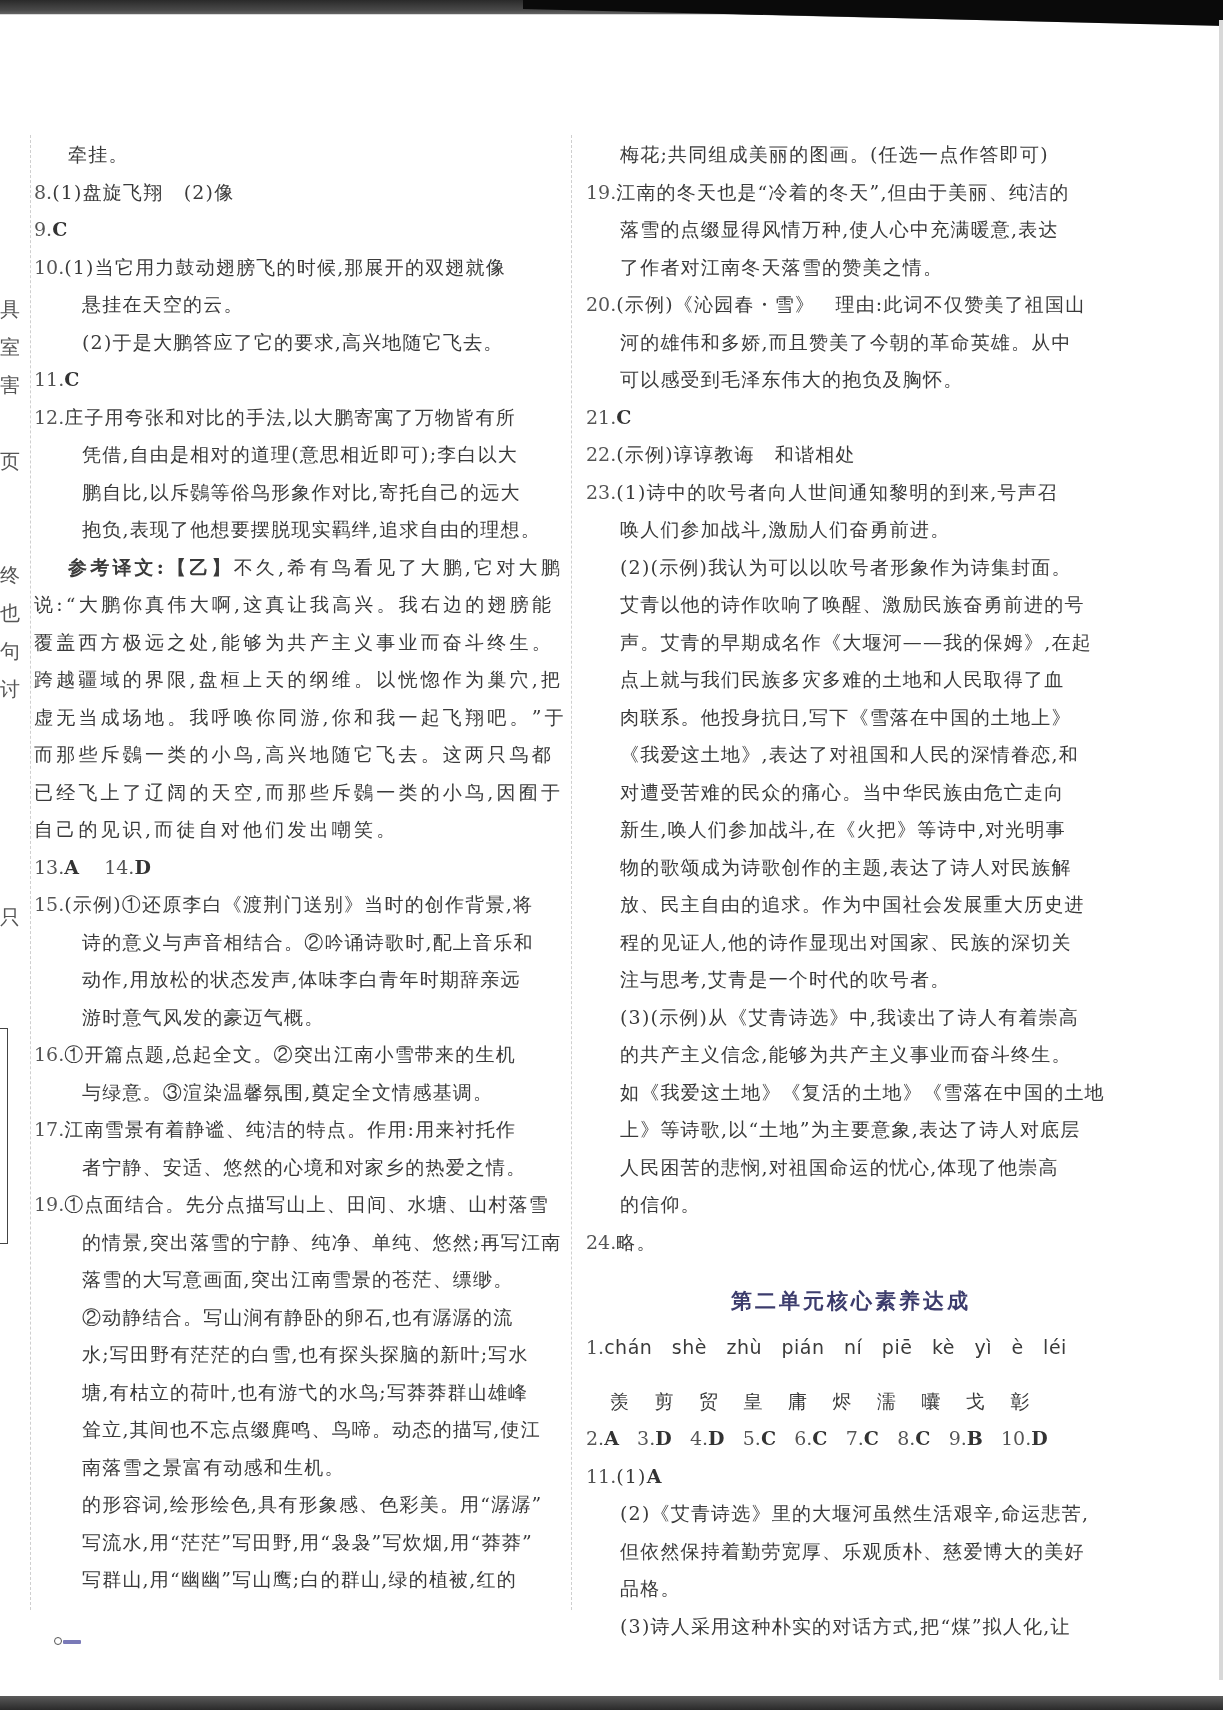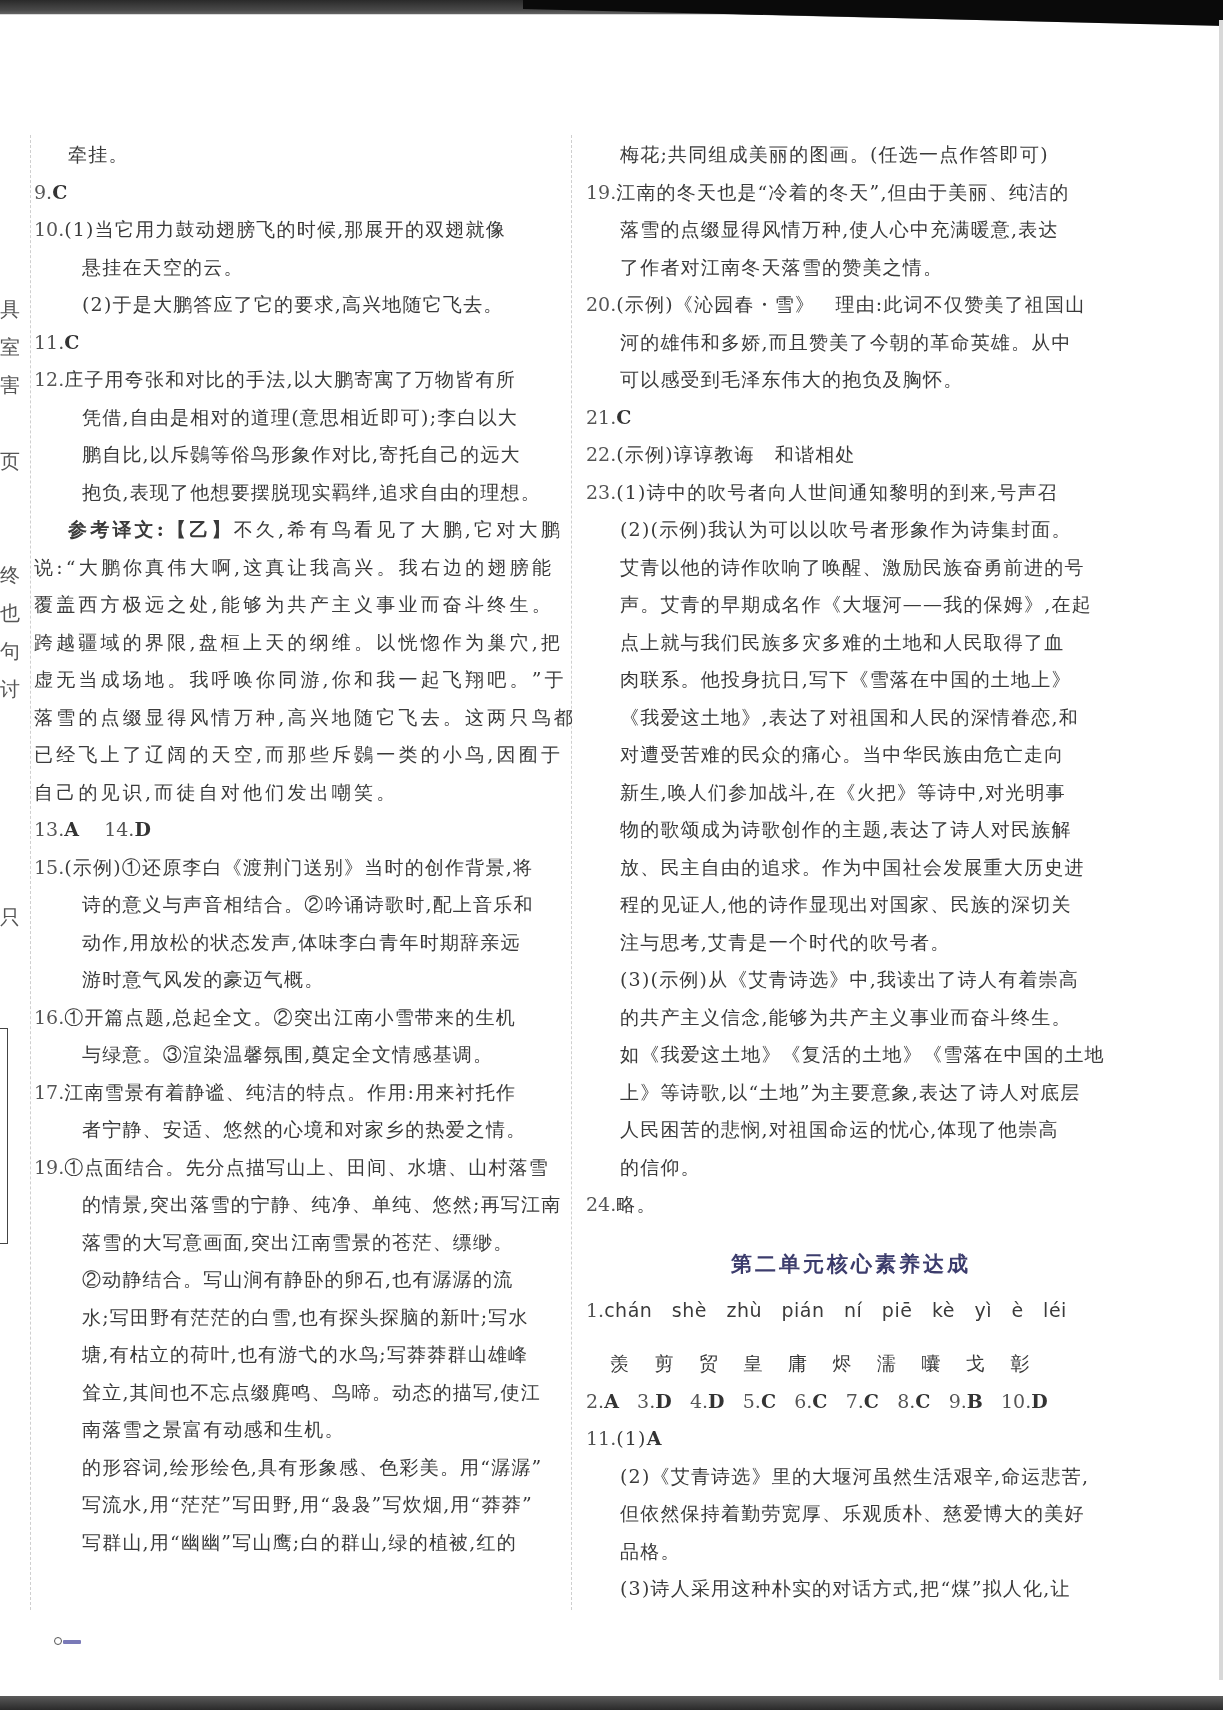--- a/index.html
+++ b/index.html
@@ -98,35 +98,36 @@
     <div style="height: 38px;"></div>
     <div style="height: 38px;">只</div>
   </div>
 <div class="margin-box"></div>
 
 <div class="col-divider" style="left:30px"></div>
 <div class="col-divider" style="left:571px"></div>
 
 <div class="col left" id="left-col">
     <div class="line ind1"><span>牵挂。</span></div>
+    <div class="line"><span class="num">8.</span><span>(1)盘旋飞翔　(2)像</span></div>
     <div class="line"><span class="num">9.</span><span class="b">C</span></div>
     <div class="line"><span class="num">10.</span><span>(1)当它用力鼓动翅膀飞的时候,那展开的双翅就像</span></div>
     <div class="line ind2"><span>悬挂在天空的云。</span></div>
     <div class="line ind2"><span>(2)于是大鹏答应了它的要求,高兴地随它飞去。</span></div>
     <div class="line"><span class="num">11.</span><span class="b">C</span></div>
     <div class="line"><span class="num">12.</span><span>庄子用夸张和对比的手法,以大鹏寄寓了万物皆有所</span></div>
     <div class="line ind2"><span>凭借,自由是相对的道理(意思相近即可);李白以大</span></div>
     <div class="line ind2"><span>鹏自比,以斥鷃等俗鸟形象作对比,寄托自己的远大</span></div>
     <div class="line ind2"><span>抱负,表现了他想要摆脱现实羁绊,追求自由的理想。</span></div>
     <div class="line trans ind1"><span class="trans-label">参考译文:【乙】</span><span>不久,希有鸟看见了大鹏,它对大鹏</span></div>
     <div class="line trans"><span>说:“大鹏你真伟大啊,这真让我高兴。我右边的翅膀能</span></div>
     <div class="line trans"><span>覆盖西方极远之处,能够为共产主义事业而奋斗终生。</span></div>
     <div class="line trans"><span>跨越疆域的界限,盘桓上天的纲维。以恍惚作为巢穴,把</span></div>
     <div class="line trans"><span>虚无当成场地。我呼唤你同游,你和我一起飞翔吧。”于</span></div>
-    <div class="line trans"><span>落雪的点缀显得风情万种,高兴地随它飞去。这两只鸟都</span></div>
+    <div class="line trans"><span>而那些斥鷃一类的小鸟,高兴地随它飞去。这两只鸟都</span></div>
     <div class="line trans"><span>已经飞上了辽阔的天空,而那些斥鷃一类的小鸟,因囿于</span></div>
     <div class="line trans"><span>自己的见识,而徒自对他们发出嘲笑。</span></div>
     <div class="line"><span class="num">13.</span><span class="b">A</span><span class="num" style="margin-left: 24px;">14.</span><span class="b">D</span></div>
     <div class="line"><span class="num">15.</span><span>(示例)①还原李白《渡荆门送别》当时的创作背景,将</span></div>
     <div class="line ind2"><span>诗的意义与声音相结合。②吟诵诗歌时,配上音乐和</span></div>
     <div class="line ind2"><span>动作,用放松的状态发声,体味李白青年时期辞亲远</span></div>
     <div class="line ind2"><span>游时意气风发的豪迈气概。</span></div>
     <div class="line"><span class="num">16.</span><span>①开篇点题,总起全文。②突出江南小雪带来的生机</span></div>
     <div class="line ind2"><span>与绿意。③渲染温馨氛围,奠定全文情感基调。</span></div>
     <div class="line"><span class="num">17.</span><span>江南雪景有着静谧、纯洁的特点。作用:用来衬托作</span></div>
@@ -147,20 +148,21 @@
     <div class="line ind1"><span>梅花;共同组成美丽的图画。(任选一点作答即可)</span></div>
     <div class="line"><span class="num">19.</span><span>江南的冬天也是“冷着的冬天”,但由于美丽、纯洁的</span></div>
     <div class="line ind1"><span>落雪的点缀显得风情万种,使人心中充满暖意,表达</span></div>
     <div class="line ind1"><span>了作者对江南冬天落雪的赞美之情。</span></div>
     <div class="line"><span class="num">20.</span><span>(示例)《沁园春・雪》　理由:此词不仅赞美了祖国山</span></div>
     <div class="line ind1"><span>河的雄伟和多娇,而且赞美了今朝的革命英雄。从中</span></div>
     <div class="line ind1"><span>可以感受到毛泽东伟大的抱负及胸怀。</span></div>
     <div class="line"><span class="num">21.</span><span class="b">C</span></div>
     <div class="line"><span class="num">22.</span><span>(示例)谆谆教诲　和谐相处</span></div>
     <div class="line"><span class="num">23.</span><span>(1)诗中的吹号者向人世间通知黎明的到来,号声召</span></div>
+    <div class="line ind1"><span>唤人们参加战斗,激励人们奋勇前进。</span></div>
     <div class="line ind1"><span>(2)(示例)我认为可以以吹号者形象作为诗集封面。</span></div>
     <div class="line ind1"><span>艾青以他的诗作吹响了唤醒、激励民族奋勇前进的号</span></div>
     <div class="line ind1"><span>声。艾青的早期成名作《大堰河——我的保姆》,在起</span></div>
     <div class="line ind1"><span>点上就与我们民族多灾多难的土地和人民取得了血</span></div>
     <div class="line ind1"><span>肉联系。他投身抗日,写下《雪落在中国的土地上》</span></div>
     <div class="line ind1"><span>《我爱这土地》,表达了对祖国和人民的深情眷恋,和</span></div>
     <div class="line ind1"><span>对遭受苦难的民众的痛心。当中华民族由危亡走向</span></div>
     <div class="line ind1"><span>新生,唤人们参加战斗,在《火把》等诗中,对光明事</span></div>
     <div class="line ind1"><span>物的歌颂成为诗歌创作的主题,表达了诗人对民族解</span></div>
     <div class="line ind1"><span>放、民主自由的追求。作为中国社会发展重大历史进</span></div>

